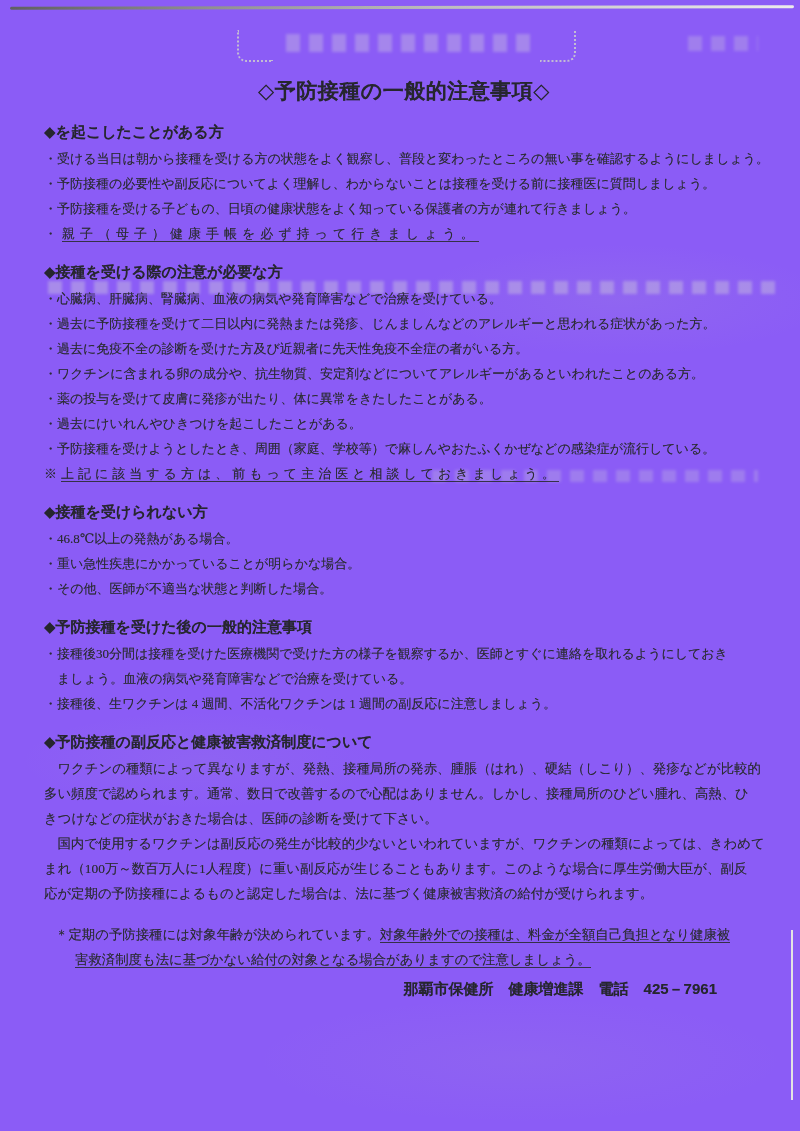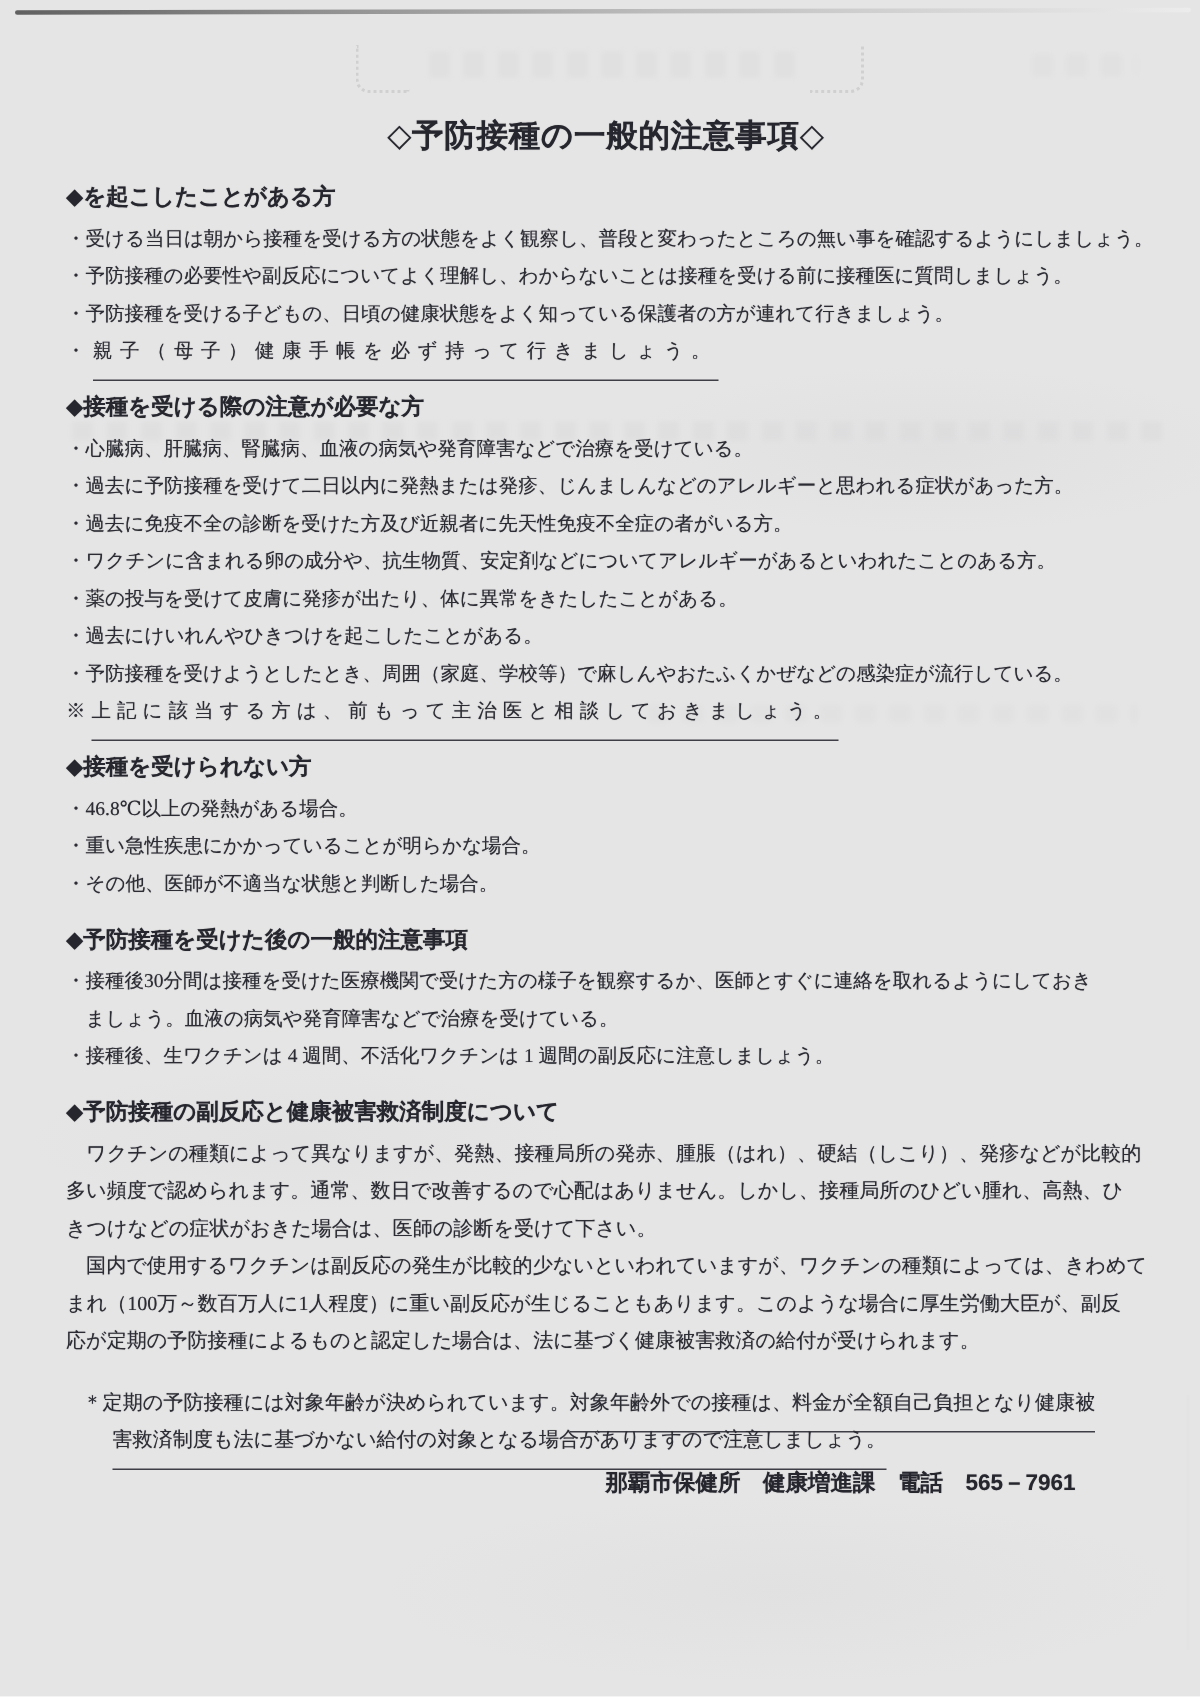--- a/index.html
+++ b/index.html
@@ -1,19 +1,19 @@
 <!DOCTYPE html>
 <html lang="ja"><head>
 <meta charset="utf-8">
 <style>
   html,body{margin:0;padding:0;background:#ffffff;}
   .paper{
     position:relative;
     width:800px;height:1131px;
-    background:#e5e5e5;
+    background:#8b5cf6;
     overflow:hidden;
     font-family:"Liberation Serif","DejaVu Serif",serif;
     color:#2c2c34;
   }
   
   .paper::before{
     content:"";position:absolute;inset:0;pointer-events:none;
     background:
       radial-gradient(ellipse 300px 80px at 620px 300px, rgba(185,185,192,.10), transparent 70%),
       radial-gradient(ellipse 260px 70px at 200px 760px, rgba(185,185,192,.07), transparent 70%),
@@ -52,21 +52,21 @@
   }
   ul.bullets{list-style:none;margin:0;padding:0;}
   ul.bullets li{
     font-size:13px;line-height:25px;
     white-space:pre;
     padding-left:13px;text-indent:-13px;
   }
   .para{
     margin:0;font-size:13.4px;line-height:25px;white-space:pre;
   }
-  .u{border-bottom:1.5px solid rgba(43,43,52,.9);padding-bottom:12px;}
+  .u{border-bottom:1.5px solid rgba(43,43,52,.9);padding-bottom:0;}
   .sp5{letter-spacing:5px;}
   .sp4{letter-spacing:4px;}
   .footnote{
     margin:16px 0 0 11px;padding-left:20px;text-indent:-20px;
     font-size:13.4px;line-height:25px;white-space:pre;
   }
   .issuer{
     margin:4px 47px 0 0;text-align:right;
     font-family:"Liberation Sans","DejaVu Sans",sans-serif;
     font-weight:bold;font-size:15px;line-height:26px;color:#26262e;
@@ -138,16 +138,16 @@
 多い頻度で認められます。通常、数日で改善するので心配はありません。しかし、接種局所のひどい腫れ、高熱、ひ
 きつけなどの症状がおきた場合は、医師の診断を受けて下さい。</p>
       <p class="para">　国内で使用するワクチンは副反応の発生が比較的少ないといわれていますが、ワクチンの種類によっては、きわめて
 まれ（100万～数百万人に1人程度）に重い副反応が生じることもあります。このような場合に厚生労働大臣が、副反
 応が定期の予防接種によるものと認定した場合は、法に基づく健康被害救済の給付が受けられます。</p>
     </div>
 
     <p class="footnote"><span>＊定期の予防接種には対象年齢が決められています。</span><span class="u">対象年齢外での接種は、料金が全額自己負担となり健康被
 害救済制度も法に基づかない給付の対象となる場合がありますので注意しましょう。</span></p>
 
-    <div class="issuer">那覇市保健所　健康増進課　電話　565－7961</div>
+    <div class="issuer">那覇市保健所　健康増進課　電話　425－7961</div>
 
   </div>
 </div>
 
 </body></html>

